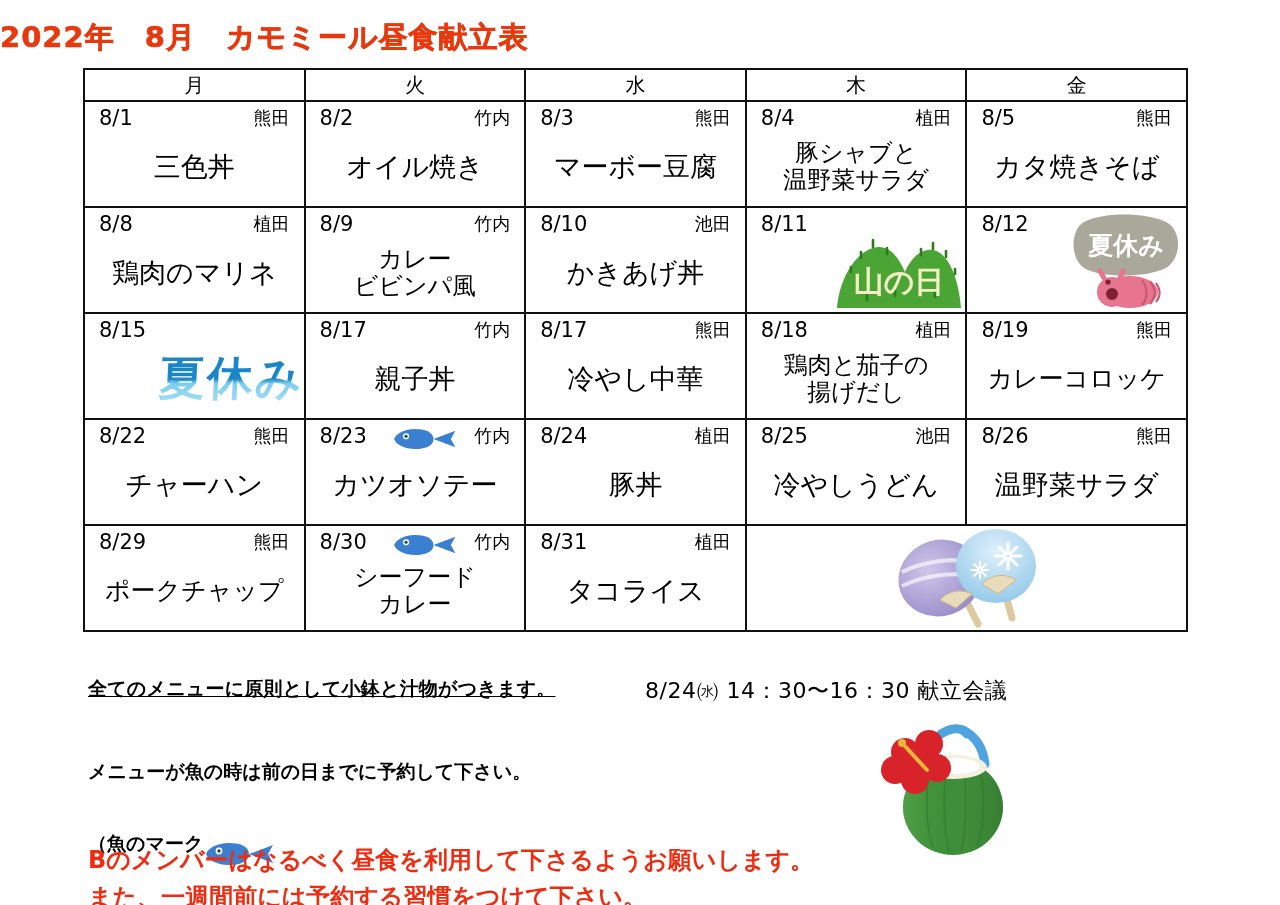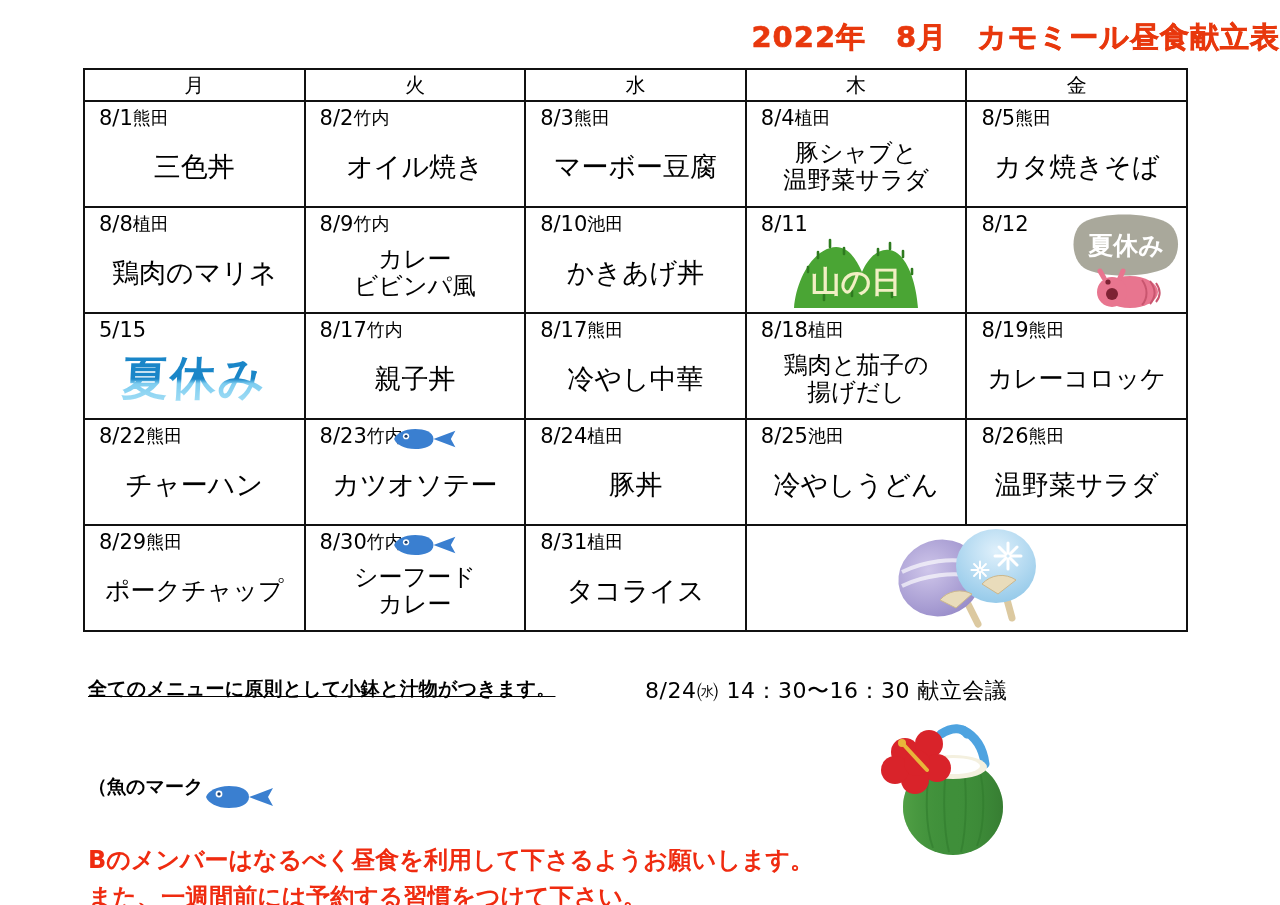--- a/index.html
+++ b/index.html
@@ -16,21 +16,21 @@
     overflow: hidden;
     position: relative;
   }
 
   
   #page-title {
     position: absolute;
     top: 18px;
     left: 0;
     width: 1280px;
-    text-align: right;
+    text-align: left;
     font-size: 29px;
     font-weight: bold;
     letter-spacing: 1px;
     color: #e8380d;
     -webkit-text-stroke: 0.6px #e8380d;
     white-space: pre;
   }
 
   
   #calendar {
@@ -55,20 +55,21 @@
   }
   #calendar td.day-cell {
     height: 104px;
     position: relative;
   }
 
   .cell-head {
     height: 28px;
     line-height: 28px;
     display: flex;
+    justify-content: space-between;
     padding: 2px 14px 0 14px;
     font-size: 21px;
     box-sizing: border-box;
   }
   .cell-date { white-space: nowrap; }
   .cell-staff { font-size: 18px; white-space: nowrap; }
 
   .cell-menu {
     position: absolute;
     left: 0;
@@ -109,21 +110,21 @@
     justify-content: center;
   }
 
   
   .gfx-holiday {
     position: absolute;
     left: 0; right: 0;
     top: 24px; bottom: 0;
     display: flex;
     align-items: center;
-    justify-content: center;
+    justify-content: flex-end;
   }
 
   .natsuyasumi-blue {
     font-size: 46px;
     font-weight: bold;
     letter-spacing: 2px;
     color: #1a86c8;
     background: linear-gradient(to bottom, #1a86c8 0%, #1a86c8 52%, #7ecdf0 62%, #9fdcf5 100%);
     -webkit-background-clip: text;
     background-clip: text;
@@ -293,21 +294,21 @@
                 <path d="M82 69 C88 77 88 85 82 92"></path>
                 <path d="M88 71 C93 78 93 84 88 90"></path>
               </g>
             </svg>
           </div>
         </td>
       </tr>
       <tr>
         <td class="day-cell">
           <div class="cell-head">
-            <span class="cell-date">5/15</span>
+            <span class="cell-date">8/15</span>
             <span class="cell-staff"></span>
           </div>
           <div class="gfx-holiday">
             <div class="natsuyasumi-blue">夏休み</div>
           </div>
         </td>
         <td class="day-cell">
           <div class="cell-head">
             <span class="cell-date">8/17</span>
             <span class="cell-staff">竹内</span>
@@ -461,20 +462,21 @@
         </td>
       </tr>
     </tbody>
 </table>
 
 <div class="note" id="note-kobachi">全てのメニューに原則として小鉢と汁物がつきます。</div>
 
 <div class="note" id="note-meeting">8/24㈬ 14：30〜16：30 献立会議</div>
 
 <div class="note" id="note-fish">
+  <div>メニューが魚の時は前の日までに予約して下さい。</div>
   <div class="line2">
     <span>（魚のマーク</span>
     <span class="fish-mid">
       <svg width="70" height="24" viewBox="0 0 70 24">
         <path d="M44 12 C44 4 34 1 24 1 C12 1 3 6 1 12 C3 18 12 23 24 23 C34 23 44 20 44 12 Z" fill="#3a7fd0"></path>
         <path d="M44 12 L68 3 L63 12 L68 21 Z" fill="#3a7fd0"></path>
         <circle cx="14" cy="9" r="3.4" fill="#ffffff"></circle>
         <circle cx="14" cy="9" r="1.7" fill="#1a3f70"></circle>
       </svg>
     </span>

